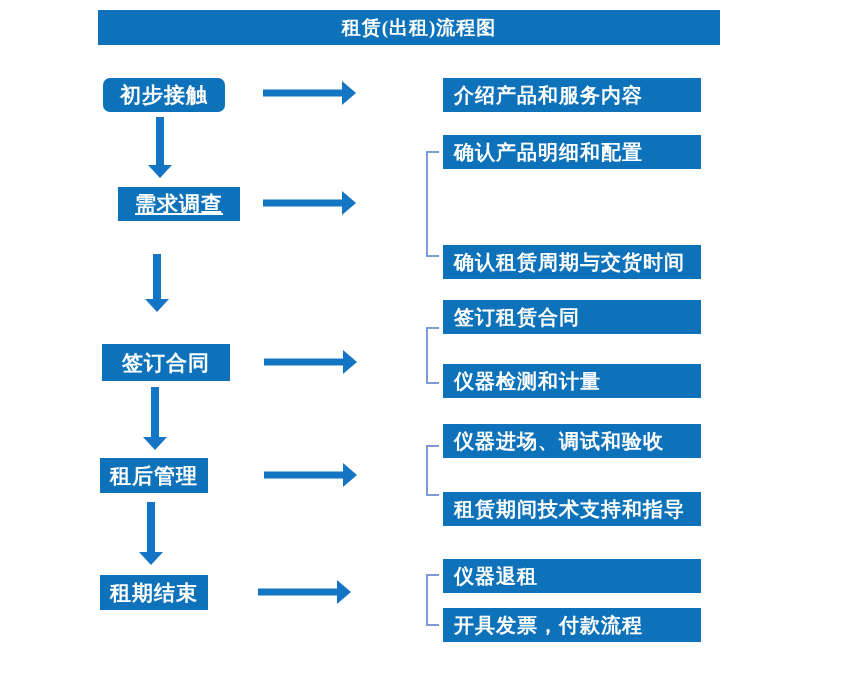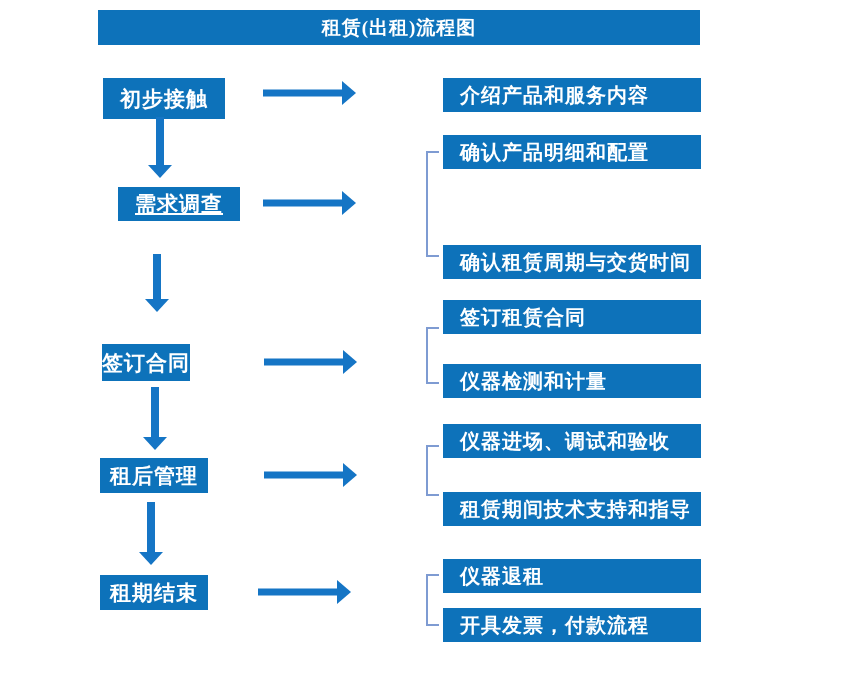--- a/index.html
+++ b/index.html
@@ -22,53 +22,54 @@
     left: 98px; top: 10px;
     width: 602px; height: 35px;
     background: var(--box-blue, #0d72ba);
     color: var(--text-white, #ffffff);
     font-weight: bold;
     font-size: 19px;
     display: flex;
     align-items: center;
     justify-content: center;
     letter-spacing: 1px;
+    padding-left: 20px;
   }
 
   
   .stage {
     position: absolute;
     background: var(--box-blue, #0d72ba);
     color: var(--text-white, #ffffff);
     font-weight: bold;
     font-size: 21px;
     display: flex;
     align-items: center;
     justify-content: center;
     letter-spacing: 1px;
     white-space: nowrap;
   }
-  .stage.s1 { left: 103px; top:  78px; width: 122px; height: 41px; }
+  .stage.s1 { left: 103px; top:  78px; width: 122px; height: 34px; border-radius: 7px; }
   .stage.s2 { left: 118px; top: 187px; width: 122px; height: 34px; text-decoration: underline; }
-  .stage.s3 { left: 102px; top: 344px; width: 88px; height: 37px; }
+  .stage.s3 { left: 102px; top: 344px; width: 128px; height: 37px; }
   .stage.s4 { left: 100px; top: 458px; width: 108px; height: 35px; }
   .stage.s5 { left: 100px; top: 575px; width: 108px; height: 35px; }
 
   
   .detail {
     position: absolute;
     left: 443px;
     width: 258px; height: 34px;
     background: var(--box-blue, #0d72ba);
     color: var(--text-white, #ffffff);
     font-weight: bold;
     font-size: 20px;
     display: flex;
     align-items: center;
-    padding-left: 17px;
+    padding-left: 11px;
     box-sizing: border-box;
     letter-spacing: 1px;
     white-space: nowrap;
   }
   .detail.d1  { top:  78px; }
   .detail.d2  { top: 135px; }
   .detail.d3  { top: 188px; }
   .detail.d4  { top: 245px; }
   .detail.d5  { top: 300px; }
   .detail.d6  { top: 364px; }

